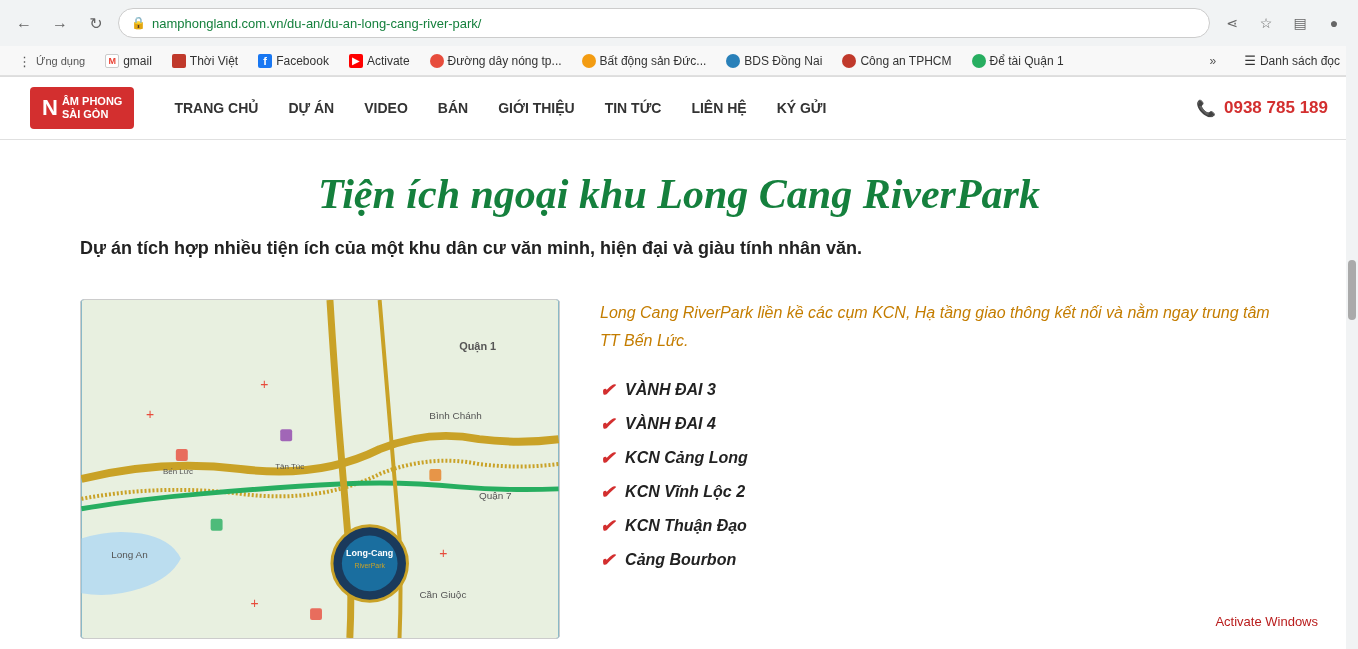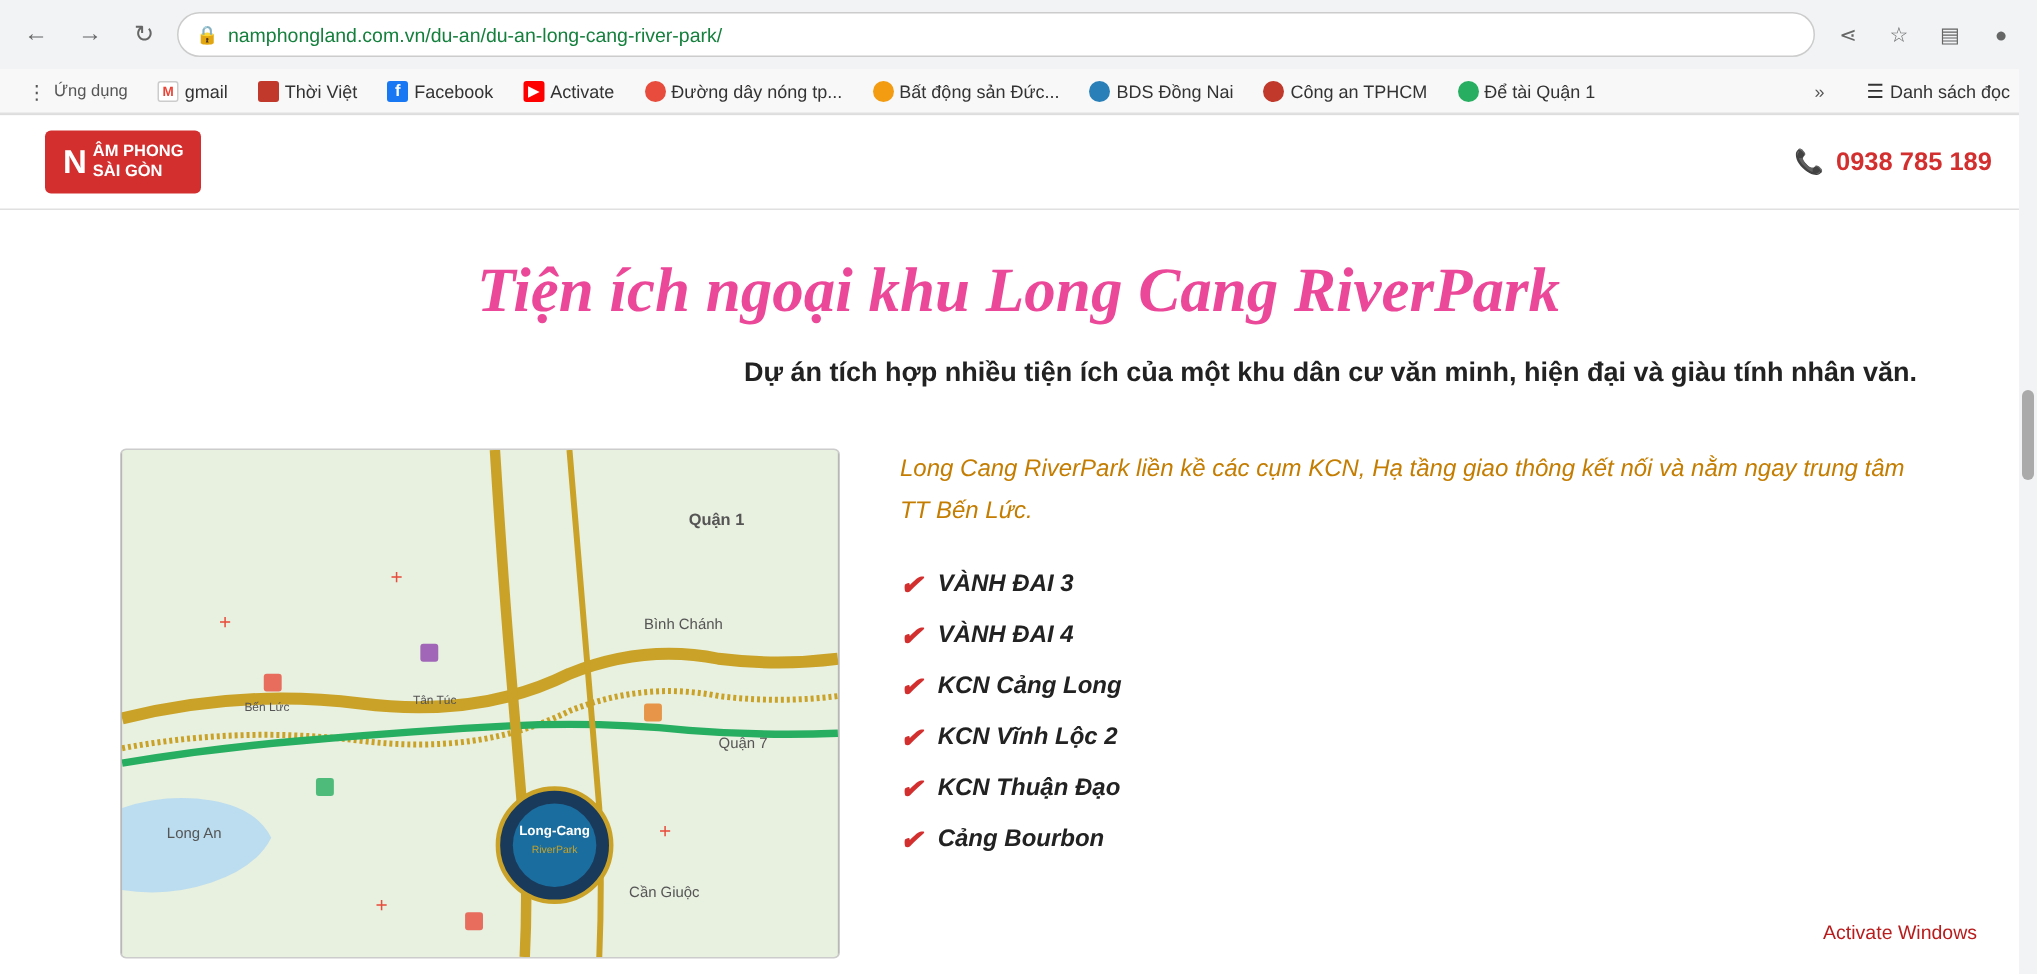--- a/index.html
+++ b/index.html
@@ -66,33 +66,33 @@
       font-size: 14px; font-weight: 600; color: #333; cursor: pointer; text-decoration: none;
     }
     .nav-phone {
       margin-left: auto; display: flex; align-items: center; gap: 8px; color: #d32f2f; font-size: 17px; font-weight: bold;
     }
     .phone-icon { font-size: 16px; }
 
     
     .content { padding: 30px 80px; background: #fff; }
     .page-title {
-      text-align: center; font-style: italic; font-size: 42px; color: #ec4899;
+      text-align: center; font-style: italic; font-size: 42px; color: #15803d;
       font-family: Georgia, serif; margin-bottom: 20px;
     }
     .subtitle {
-      text-align: right; font-size: 18px; font-weight: bold; color: #222;
+      text-align: left; font-size: 18px; font-weight: bold; color: #222;
       margin-bottom: 40px;
     }
 
     .two-col { display: flex; gap: 40px; align-items: flex-start; }
 
     
     .map-area {
-      width: 480px; min-width: 480px; height: 340px; background: #a3a3a3;
+      width: 480px; min-width: 480px; height: 340px; background: #0369a1;
       border: 1px solid #ccc; border-radius: 4px; overflow: hidden; position: relative;
     }
     .map-svg { width: 100%; height: 100%; }
 
     
     .right-content { flex: 1; font-style: italic; }
     .description {
       font-size: 16px; color: #c47d00; line-height: 1.7; margin-bottom: 25px;
     }
     .checklist { list-style: none; padding: 0; }
@@ -191,20 +191,30 @@
   <nav class="site-nav">
     <div class="logo-area">
       <div class="logo-box">
         <span class="logo-n">N</span>
         <div class="logo-text">
           <div>ÂM PHONG</div>
           <div>SÀI GÒN</div>
         </div>
       </div>
     </div>
+    <div class="nav-links">
+      <a class="nav-link">TRANG CHỦ</a>
+      <a class="nav-link">DỰ ÁN</a>
+      <a class="nav-link">VIDEO</a>
+      <a class="nav-link">BÁN</a>
+      <a class="nav-link">GIỚI THIỆU</a>
+      <a class="nav-link">TIN TỨC</a>
+      <a class="nav-link">LIÊN HỆ</a>
+      <a class="nav-link">KÝ GỬI</a>
+    </div>
     <div class="nav-phone">
       <span class="phone-icon">📞</span>
       <span>0938 785 189</span>
     </div>
   </nav>
 
   <div class="content">
     <h1 class="page-title">Tiện ích ngoại khu Long Cang RiverPark</h1>
     <p class="subtitle">Dự án tích hợp nhiều tiện ích của một khu dân cư văn minh, hiện đại và giàu tính nhân văn.</p>
 

